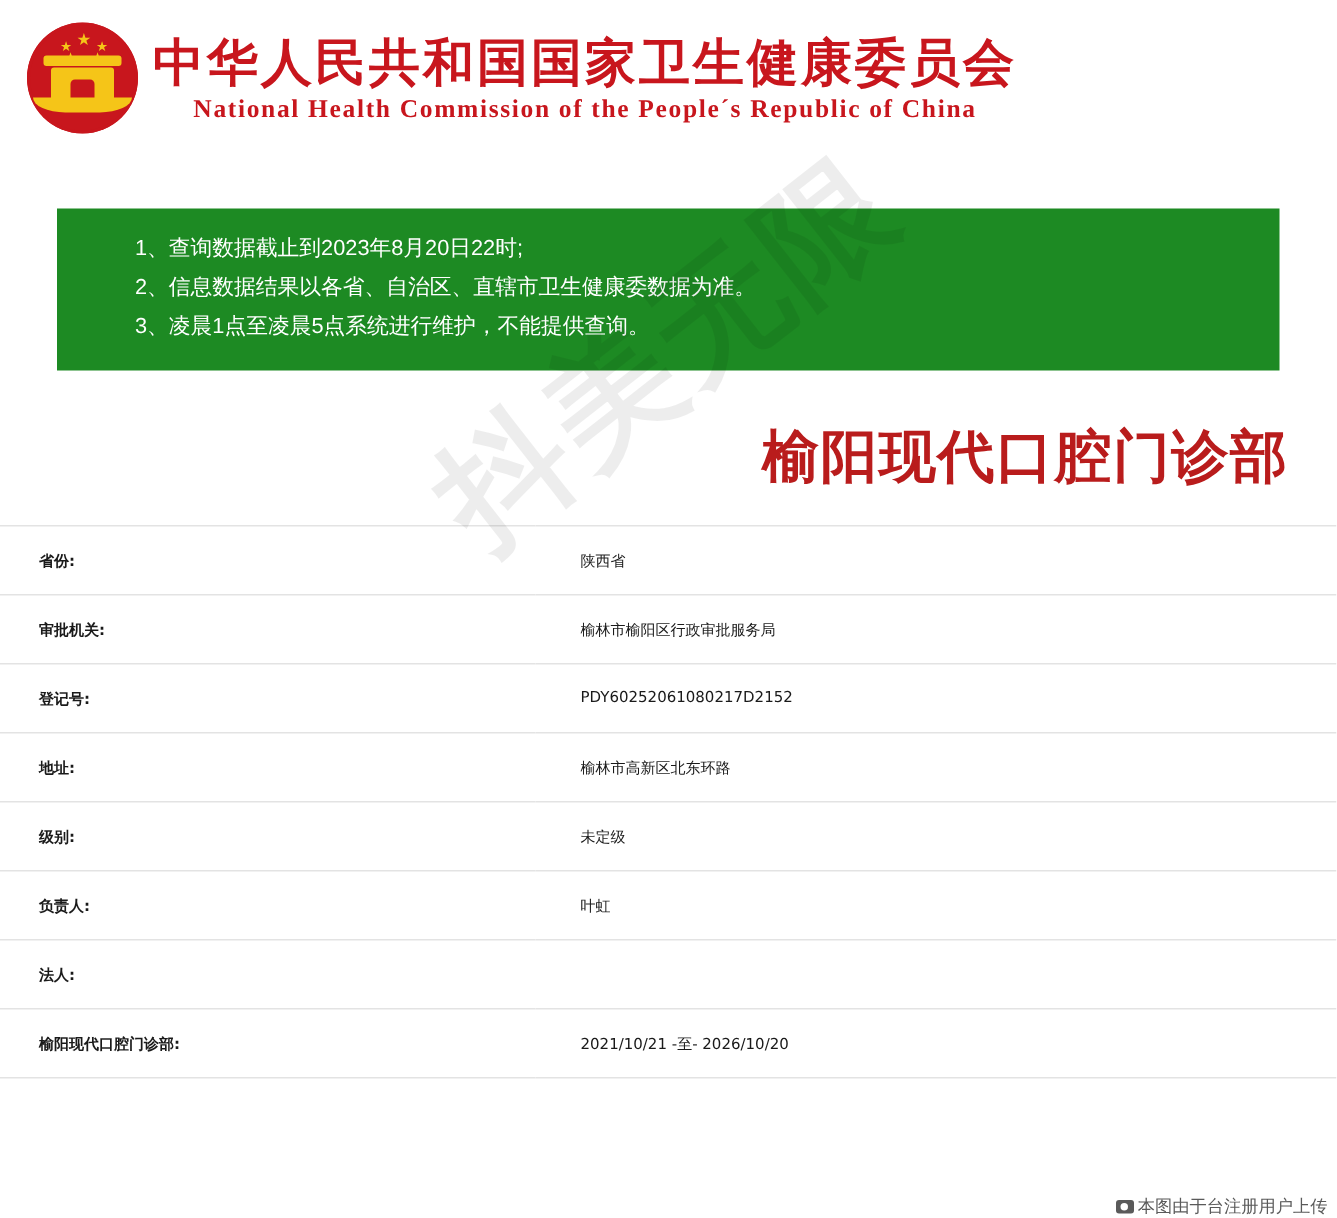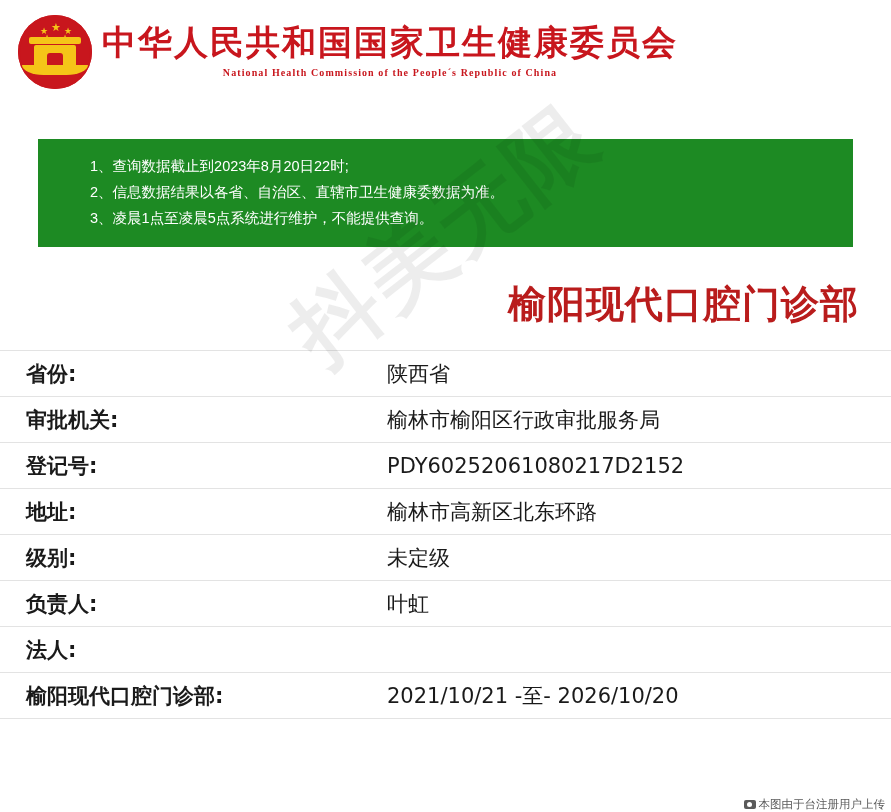--- a/index.html
+++ b/index.html
@@ -111,21 +111,21 @@
     font-family: "DejaVu Sans", sans-serif;
     font-size: 34px;
     font-weight: bold;
     color: #c8161d;
     letter-spacing: 2px;
     line-height: 42px;
     white-space: nowrap;
   }
   .banner-en {
     font-family: "Liberation Serif", serif;
-    font-size: 10px;
+    font-size: 17px;
     font-weight: bold;
     color: #c8161d;
     letter-spacing: 1.1px;
     line-height: 20px;
     white-space: nowrap;
   }
 
   
   .notice-wrap {
     padding: 38px 38px 0 38px;
@@ -154,21 +154,21 @@
   
   table.info {
     width: 891px;
     border-collapse: collapse;
     font-family: "DejaVu Sans", sans-serif;
   }
   table.info tr { height: 46px; }
   table.info td {
     border-top: 1px solid #e3e3e3;
     border-bottom: 1px solid #e3e3e3;
-    font-size: 21px;
+    font-size: 10px;
     color: #1a1a1a;
     vertical-align: middle;
   }
   td.lbl {
     width: 330px;
     padding-left: 26px;
     font-weight: bold;
   }
   td.val {
     padding-left: 30px;

